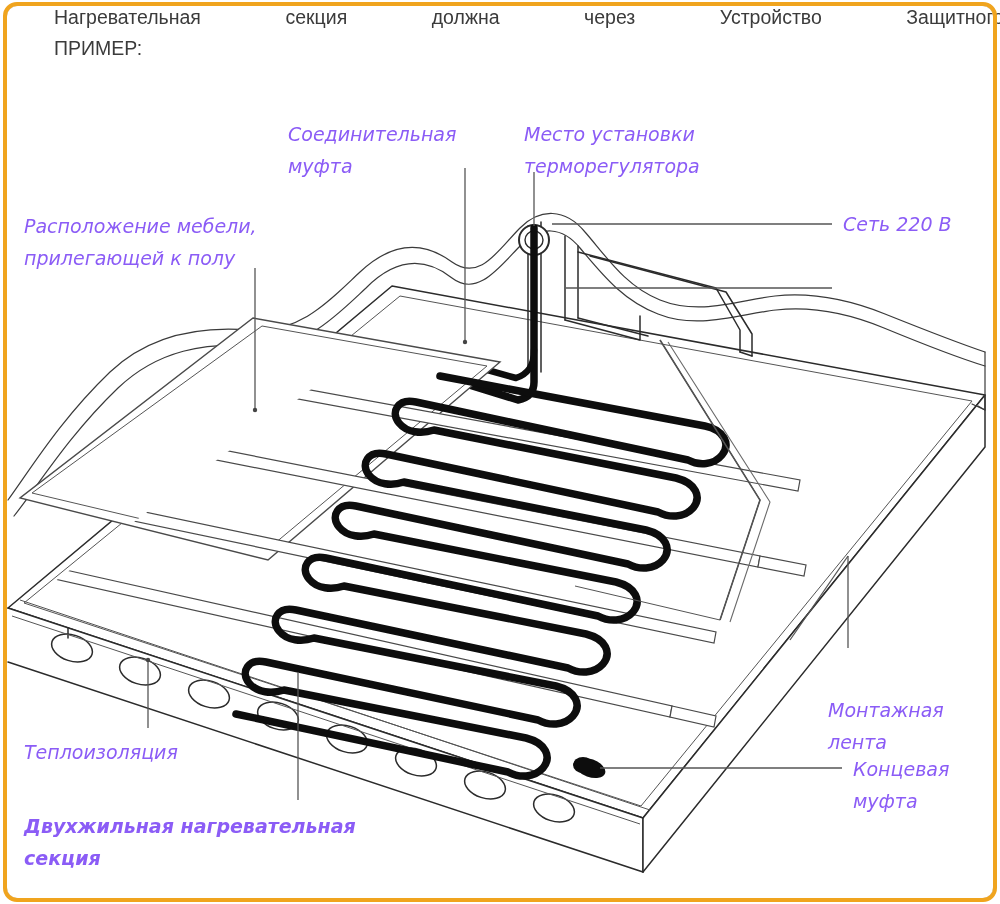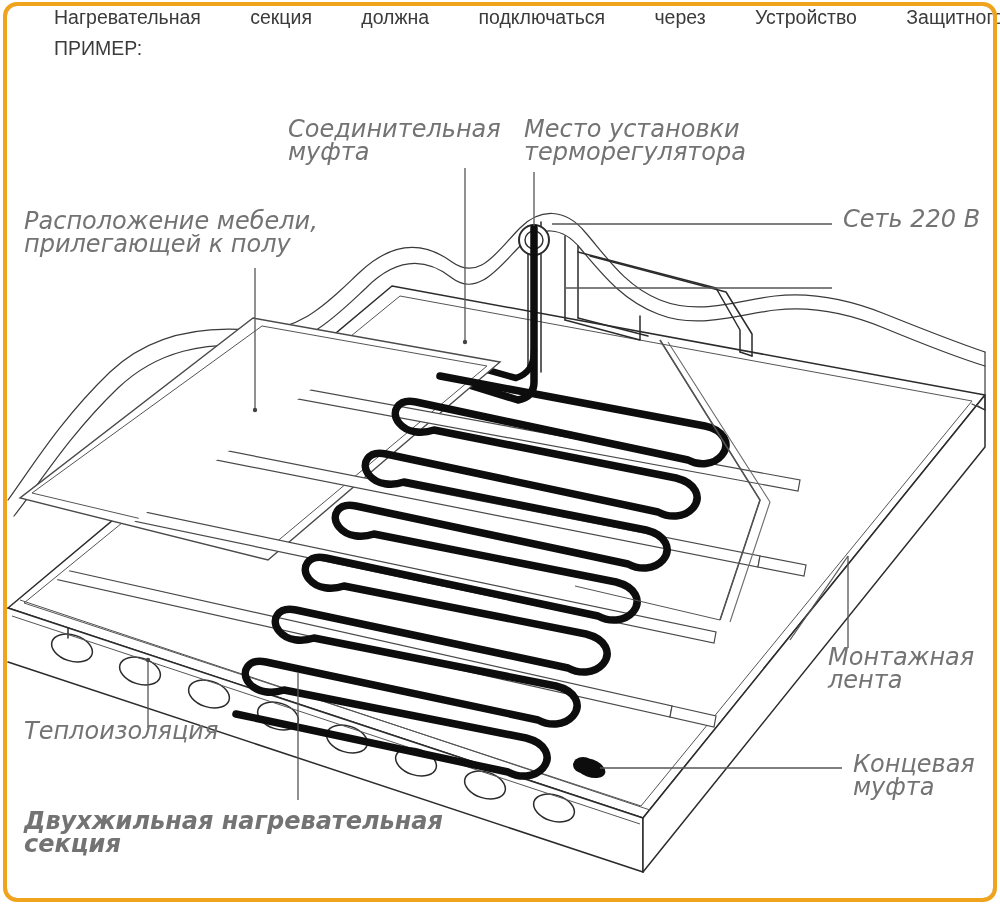--- a/index.html
+++ b/index.html
@@ -60,41 +60,40 @@
     position:absolute;
     left:0; top:0;
     width:1000px; height:904px;
     z-index:10;
   }
   
   .lbl {
     position:absolute;
     font-family:"DejaVu Sans", sans-serif;
     font-style:italic;
-    font-size:24px;
-    line-height:23px;
-    color:#737373;
+    font-size:19px;
+    line-height:32px;
+    color:#8b5cf6;
     white-space:pre-line;
     z-index:25;
   }
 </style>
 </head>
 <body>
 
 <div id="page">
 
   <div id="frame-inner"></div>
   <div id="frame"></div>
 
   <div id="header">
     <div class="hline just">
       <span>Нагревательная</span>
       <span>секция</span>
       <span>должна</span>
-      <span>подключаться</span>
       <span>через</span>
       <span>Устройство</span>
       <span>Защитного</span>
     </div>
     <div class="hline">ПРИМЕР:</div>
   </div>
 
   <svg id="diagram" viewBox="0 0 1000 904">
     <defs>
       <style>
@@ -264,21 +263,21 @@
     <line class="lead" x1="298" y1="672" x2="298" y2="800"></line>
   </svg>
 
   <div class="lbl" style="left:288px; top:118px;">Соединительная
 муфта</div>
   <div class="lbl" style="left:24px;  top:210px;">Расположение мебели,
 прилегающей к полу</div>
   <div class="lbl" style="left:524px; top:118px;">Место установки
 терморегулятора</div>
   <div class="lbl" style="left:843px; top:208px;text-align:center;">Сеть 220 В</div>
-  <div class="lbl" style="left:828px; top:646px;">Монтажная
+  <div class="lbl" style="left:828px; top:694px;">Монтажная
 лента</div>
   <div class="lbl" style="left:853px; top:753px;">Концевая
 муфта</div>
-  <div class="lbl" style="left:24px;  top:720px;font-style:italic;">Теплоизоляция</div>
+  <div class="lbl" style="left:24px;  top:736px;font-style:italic;">Теплоизоляция</div>
   <div class="lbl" style="left:24px;  top:810px;font-weight:bold;">Двухжильная нагревательная
 секция</div>
 
 </div>
 
 </body></html>

